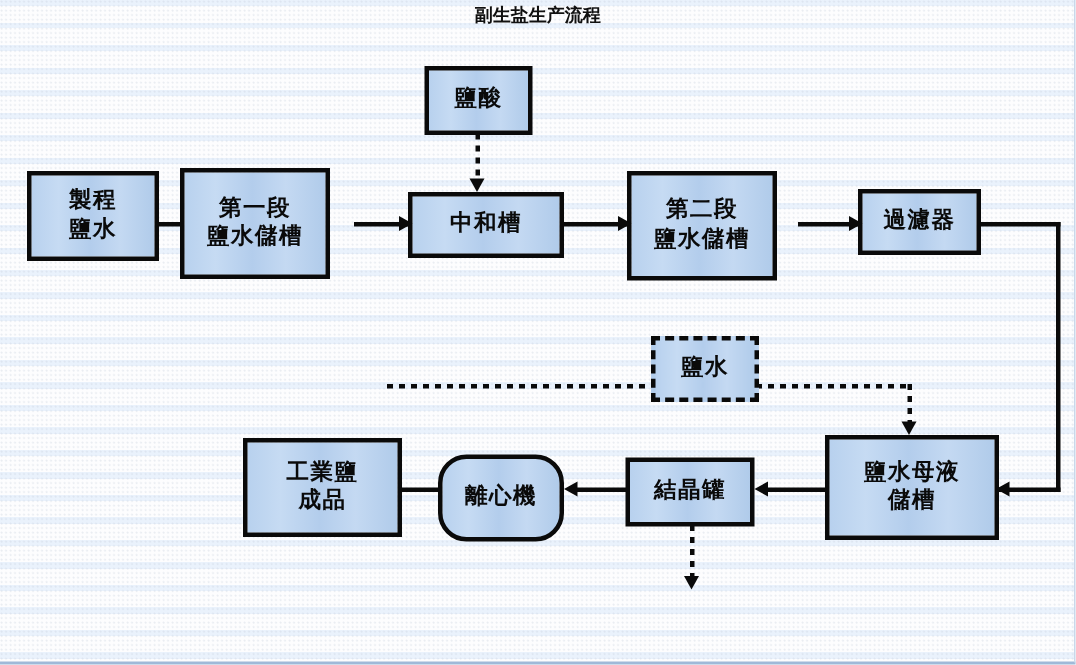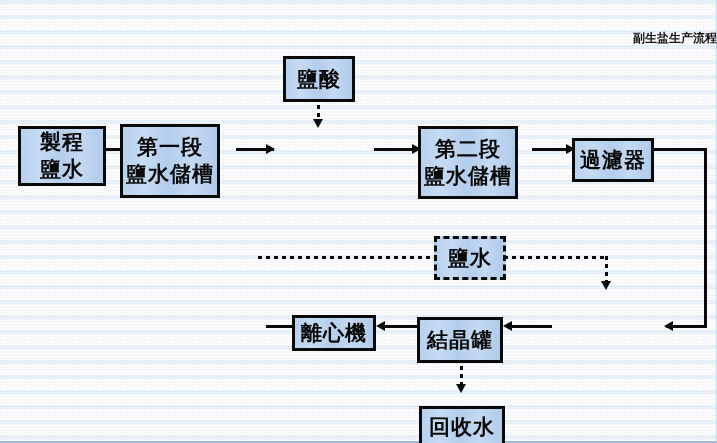--- a/index.html
+++ b/index.html
@@ -30,46 +30,44 @@
     content:"";
     position:absolute;inset:0;
     pointer-events:none;
     background-image:
       radial-gradient(circle at 1px 1px, rgba(190,200,215,.30) 0.6px, transparent 0.8px);
     background-size:3px 3px;
   }
   #title{
     position:absolute;
     left:0;top:2px;width:717px;
-    text-align:right;
+    text-align:center;
     font-size:12px;
     font-weight:bold;
     color:#101010;
     letter-spacing:0px;
     z-index:6;
     white-space:nowrap;
-    margin-top:28px;
   }
   .node{
     position:absolute;
     box-sizing:border-box;
     border:3px solid #0a0a0a;
     background:linear-gradient(to right,#b8d1ee 0%,#c6dbf3 22%,#b3cdec 48%,#c4d9f2 72%,#b0cbea 100%);
     color:#0a0a0a;
-    font-size:21px;
+    font-size:15px;
     font-weight:bold;
     line-height:1.28;
     display:flex;
     align-items:center;
     justify-content:center;
     text-align:center;
     z-index:4;
     letter-spacing:1px;
-    font-family:Liberation Serif, serif;
-    margin-top:12px;
+    font-family:Liberation Mono, monospace;
   }
   .node.dashed{
     border:3px dashed #0a0a0a;
   }
   .node span{display:block;}
   
   .ln{position:absolute;background:#0a0a0a;z-index:3;}
   .ln.h{height:3px;}
   .ln.v{width:3px;}
   .dl{position:absolute;z-index:3;}
@@ -108,49 +106,61 @@
     <div>
       <span>第一段</span>
       <span>鹽水儲槽</span>
     </div>
   </div>
 
   <div class="node" style="left:283px;top:44px;width:72px;height:46px;">
     <span>鹽酸</span>
   </div>
 
+  <div class="node" style="left:272px;top:128px;width:104px;height:44px;">
+    <span>中和槽</span>
+  </div>
 
   <div class="node" style="left:418px;top:114px;width:100px;height:73px;">
     <div>
       <span>第二段</span>
       <span>鹽水儲槽</span>
     </div>
   </div>
 
   <div class="node" style="left:572px;top:126px;width:82px;height:44px;text-align:center;">
     <span>過濾器</span>
   </div>
 
   <div class="node dashed" style="left:434px;top:224px;width:72px;height:44px;">
     <span>鹽水</span>
   </div>
 
+  <div class="node" style="left:550px;top:290px;width:116px;height:70px;">
+    <div>
+      <span>鹽水母液</span>
+      <span>儲槽</span>
+    </div>
+  </div>
 
   <div class="node" style="left:417px;top:305px;width:86px;height:46px;">
     <span>結晶罐</span>
   </div>
 
-  <div class="node" style="left:292px;top:303px;width:84px;height:36px;">
+  <div class="node" style="left:292px;top:303px;width:84px;height:58px;border-radius:19px;">
     <span>離心機</span>
   </div>
 
+  <div class="node" style="left:162px;top:292px;width:106px;height:66px;">
+    <div>
+      <span>工業鹽</span>
+      <span>成品</span>
+    </div>
+  </div>
 
-  <div class="node" style="left:419px;top:394px;width:86px;height:42px;">
-    <span>回收水</span>
-  </div>
 
   <div class="ln h" style="left:104px;top:148px;width:18px;"></div>
 
   <div class="ln h" style="left:236px;top:148px;width:38px;"></div>
   <div class="ar right" style="left:266px;top:144px;"></div>
 
   <div class="dl v" style="left:317px;top:89px;height:32px;"></div>
   <div class="ar down" style="left:313px;top:119px;"></div>
 
   <div class="ln h" style="left:374px;top:148px;width:46px;"></div>

